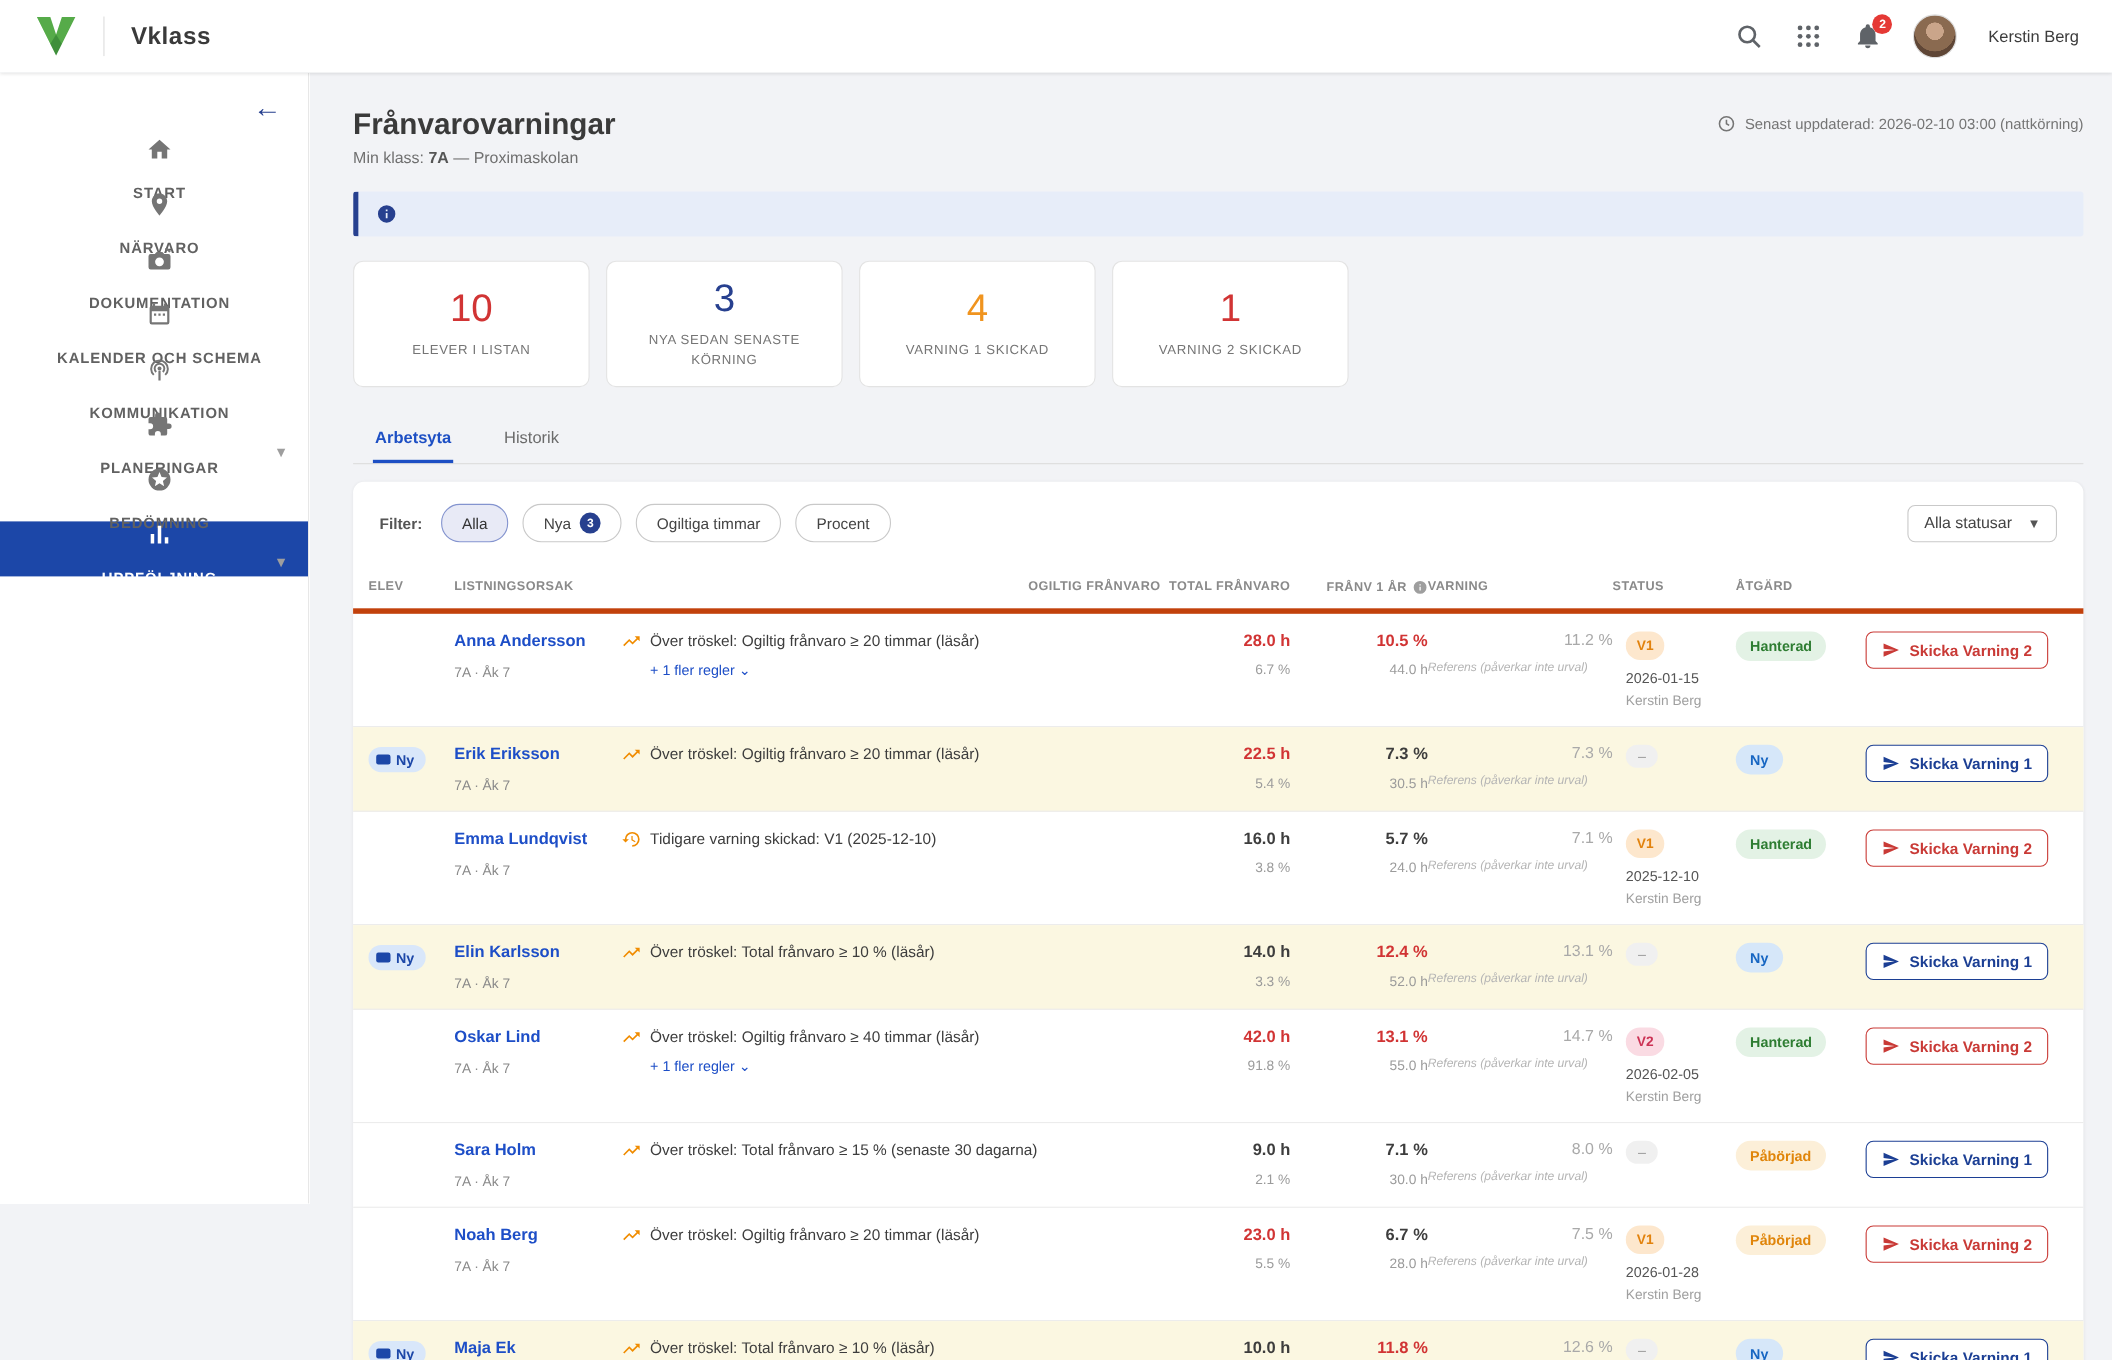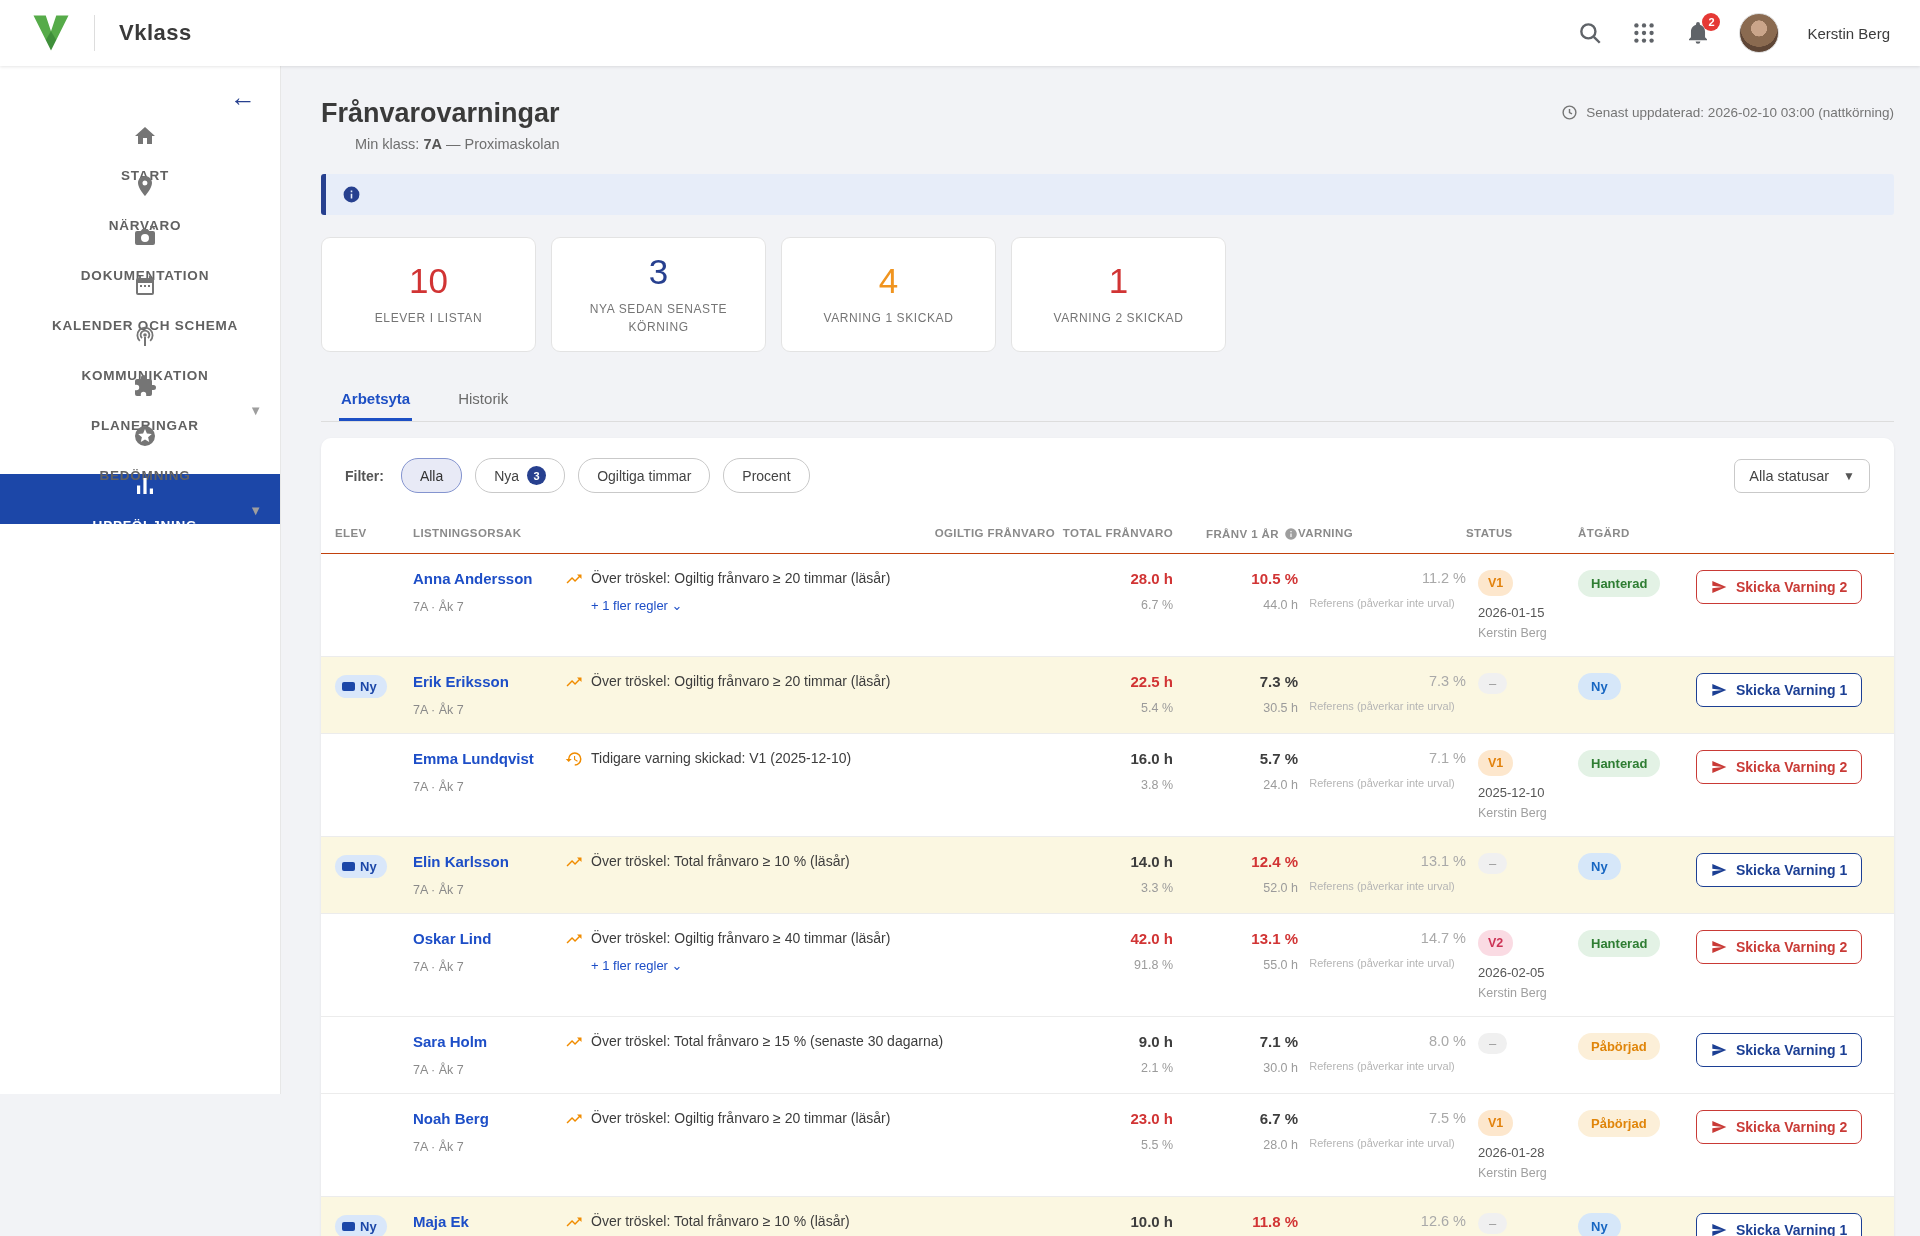--- a/index.html
+++ b/index.html
@@ -36,21 +36,21 @@
   .side-item .s-chev { margin-left:auto; font-size:13px; color:#9e9e9e; }
   .side-item.active { background:#1c47a8; color:#fff; }
   .side-item.active .s-icon { color:#fff; }
   .side-item.active .s-label { color:#fff; }
   .side-item.active .s-chev { color:#fff; }
 
   
   .main { position:fixed; top:66px; left:281px; width:1639px; height:1170px; padding:32px 26px 0 40px; }
   .page-head { display:flex; align-items:flex-start; }
   .page-title { font-size:27px; font-weight:bold; color:#3a3a3a; }
-  .page-sub { font-size:14.5px; color:#6f6f6f; margin-top:7px;text-align:right; }
+  .page-sub { font-size:14.5px; color:#6f6f6f; margin-top:7px; }
   .page-sub b { color:#555; }
   .updated { margin-left:auto; display:flex; align-items:center; gap:8px; color:#757575; font-size:13.5px; padding-top:6px; }
   .updated svg { width:17px; height:17px; }
 
   .banner { margin-top:22px; background:#e7edf9; border-left:5px solid #27408f; border-radius:3px;
     padding:11px 16px; display:flex; align-items:center; gap:12px; font-size:14px; color:#21386e; }
   .banner .i-ico { width:19px; height:19px; flex:0 0 19px; color:#27408f; }
 
   .stats { display:flex; gap:15px; margin-top:22px; }
   .stat-card { width:215px; height:115px; background:#fff; border:1px solid #e3e3e3; border-radius:9px;
@@ -71,42 +71,42 @@
     font-size:14px; color:#444; cursor:pointer; display:flex; align-items:center; gap:8px; }
   .pill.active { background:#e8eaf6; border-color:#8494cf; color:#333; }
   .pill .pill-badge { background:#27408f; color:#fff; border-radius:50%; width:19px; height:19px;
     font-size:11px; font-weight:bold; display:flex; align-items:center; justify-content:center; }
   .status-select { margin-left:auto; border:1px solid #c9c9c9; border-radius:7px; padding:8px 14px;
     font-size:14.5px; color:#444; display:flex; align-items:center; gap:14px; cursor:pointer; background:#fff; }
   .chev { font-size:12px; color:#555; }
 
   .trow { display:grid; grid-template-columns:78px 152px 1fr 118px 125px 168px 112px 118px 178px;
     padding:0 20px 0 14px; align-items:start; }
-  .thead { border-bottom:1px solid #c2410c; }
+  .thead { border-bottom:5px solid #c2410c; }
   .thead > div { font-size:11.5px; color:#8a8a8a; font-weight:bold; letter-spacing:.4px;
     text-transform:uppercase; padding:14px 0 12px; display:flex; align-items:center; gap:5px; }
   .col-r { justify-content:flex-end; text-align:right; }
   .info-ico { width:14px; height:14px; color:#9e9e9e; cursor:pointer; }
 
   .drow { border-bottom:1px solid #ececec; padding-top:16px; padding-bottom:16px; min-height:72px; }
   .drow:last-child { border-bottom:none; }
   .drow.is-new { background:#fbf7e1; }
   .ny-pill { display:inline-flex; align-items:center; gap:5px; background:#d9e7fa; color:#1c47a8;
     font-size:13px; font-weight:bold; border-radius:13px; padding:4px 10px 4px 7px; margin-top:2px; }
   .ny-mini { width:13px; height:9px; background:#1c47a8; border-radius:2px; display:inline-block; }
   .student-name { color:#1d4ec7; font-size:15px; font-weight:bold; cursor:pointer; text-decoration:none; }
   .student-class { font-size:12.5px; color:#8a8a8a; margin-top:12px; }
   .reason-line { display:flex; align-items:flex-start; gap:8px; font-size:14px; color:#3d3d3d; }
   .reason-line svg { width:18px; height:18px; flex:0 0 18px; margin-top:0; color:#f08c00; }
   .more-rules { font-size:13px; color:#1d4ec7; margin:10px 0 0 26px; cursor:pointer; }
   .num-main { font-size:15px; font-weight:bold; color:#3d3d3d; text-align:right; }
   .num-main.alert { color:#d13434; }
   .num-sub { font-size:12.5px; color:#9b9b9b; text-align:right; margin-top:11px; }
   .yr-val { font-size:14.5px; color:#a9a9a9; text-align:right; }
-  .yr-note { font-size:11px; color:#b5b5b5; text-align:center; margin-top:11px; }
+  .yr-note { font-size:11px; font-style:italic; color:#b5b5b5; text-align:left; margin-top:11px; }
   .warn-col { padding-left:12px; }
   .wbadge { display:inline-block; font-size:12.5px; font-weight:bold; border-radius:14px; padding:6px 10px; }
   .wbadge.v1 { background:#fde7cd; color:#e2820d; }
   .wbadge.v2 { background:#fadbe3; color:#cc3355; }
   .wdash { display:inline-block; background:#f0f0f0; color:#999; border-radius:12px; padding:3px 11px; font-size:13px; }
   .wdate { font-size:13px; color:#555; margin-top:9px; }
   .wby { font-size:12.5px; color:#a0a0a0; margin-top:6px; }
   .sbadge { display:inline-block; font-size:13px; font-weight:bold; border-radius:14px; padding:6px 13px; }
   .sbadge.handled { background:#e3f2e5; color:#2e7d32; }
   .sbadge.new { background:#d6e7f9; color:#1766c2; }

